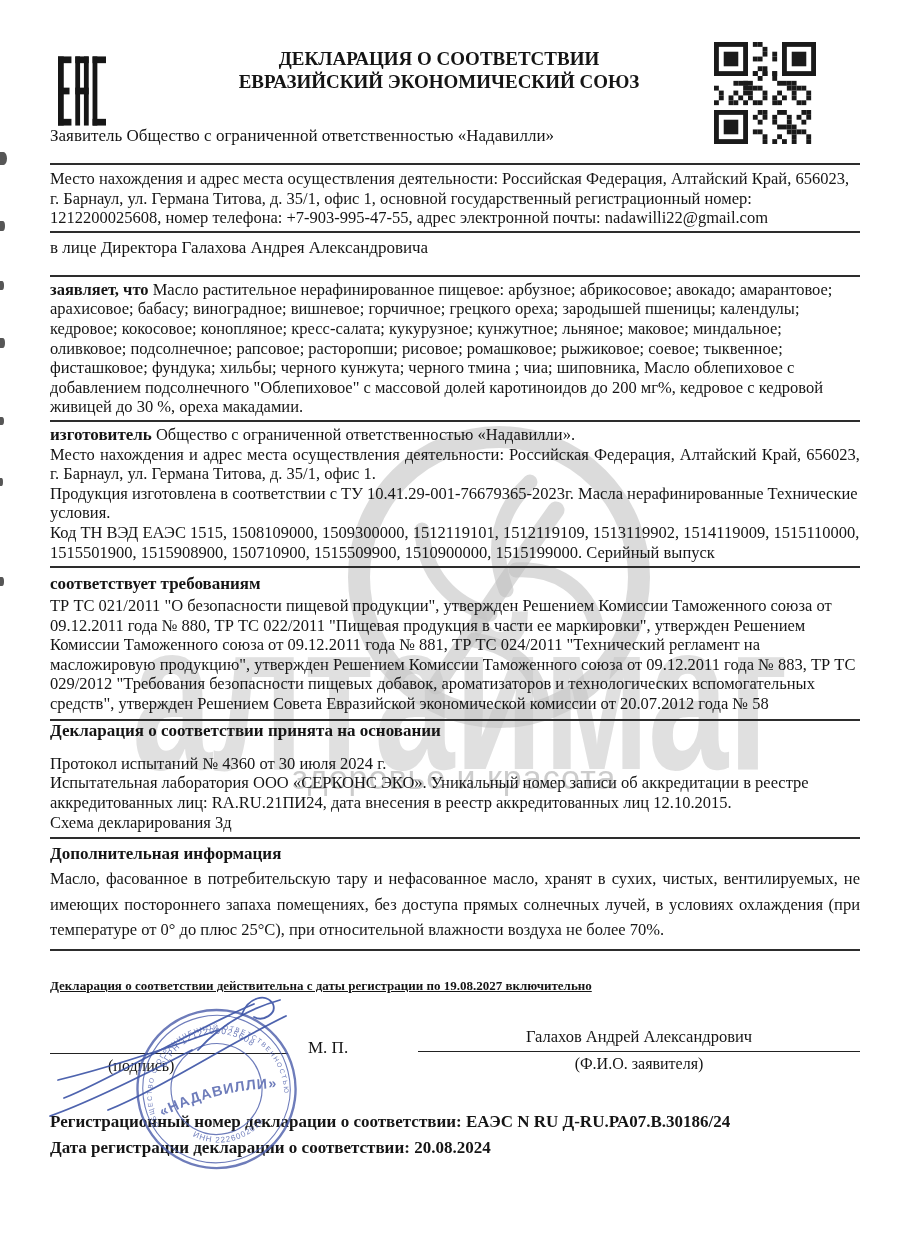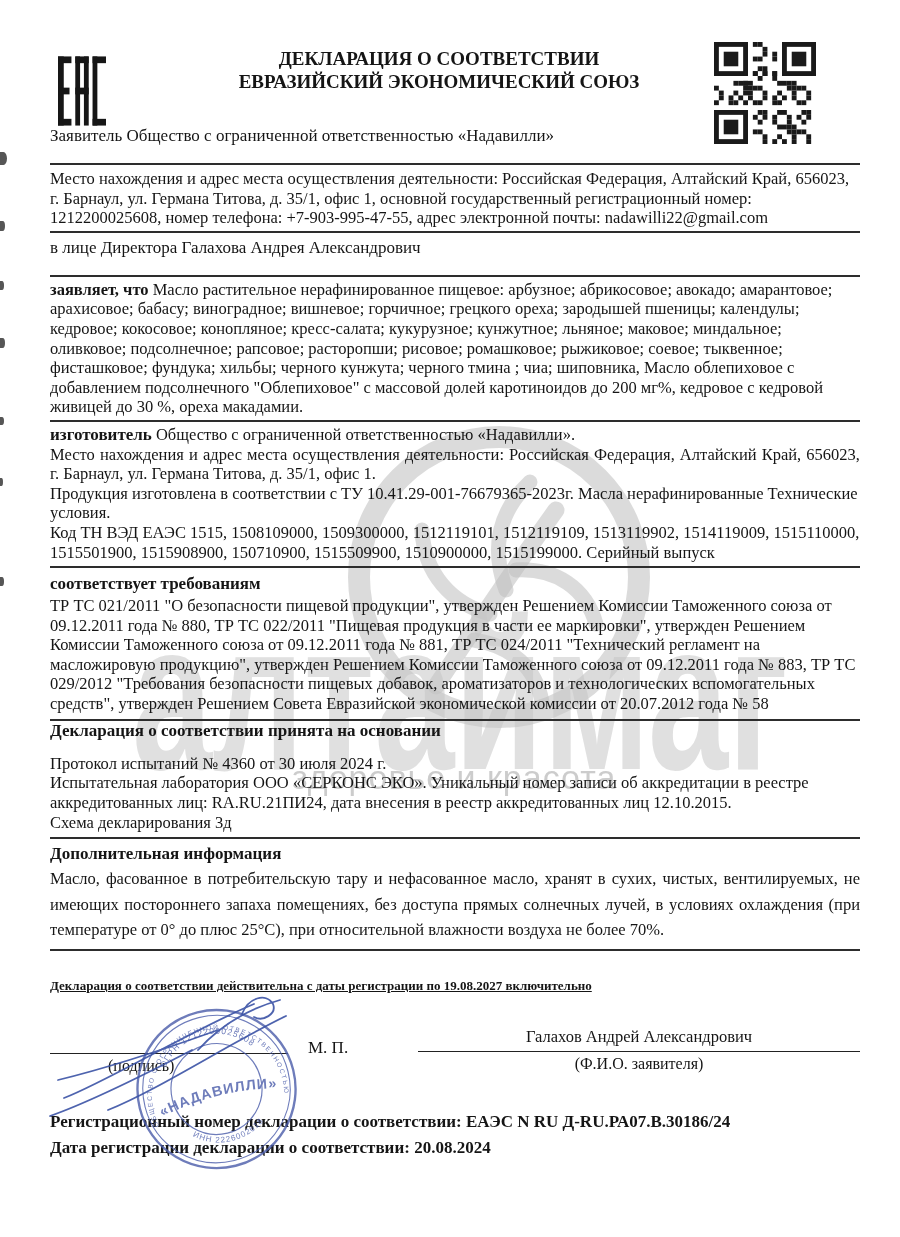--- a/index.html
+++ b/index.html
@@ -231,21 +231,21 @@
     </div>
 
     <p class="row row-applicant"><b>Заявитель</b> <span>Общество с ограниченной ответственностью «Надавилли»</span></p>
 
     <hr class="rule r1">
 
     <p class="p p-addr">Место нахождения и адрес места осуществления деятельности: Российская Федерация, Алтайский Край, 656023, г. Барнаул, ул. Германа Титова, д. 35/1, офис 1, основной государственный регистрационный номер: 1212200025608, номер телефона: +7-903-995-47-55, адрес электронной почты: nadawilli22@gmail.com</p>
 
     <hr class="rule r2">
 
-    <p class="row row-person"><b>в лице</b> <span>Директора Галахова Андрея Александрович</span></p>
+    <p class="row row-person"><b>в лице</b> <span>Директора Галахова Андрея Александровича</span></p>
 
     <hr class="rule r3">
 
     <p class="p p-declares"><b>заявляет, что</b> <span>Масло растительное нерафинированное пищевое: арбузное; абрикосовое; авокадо; амарантовое; арахисовое; бабасу; виноградное; вишневое;  горчичное; грецкого ореха; зародышей пшеницы; календулы; кедровое; кокосовое; конопляное; кресс-салата; кукурузное; кунжутное; льняное; маковое; миндальное; оливковое; подсолнечное; рапсовое; расторопши; рисовое; ромашковое; рыжиковое; соевое; тыквенное; фисташковое; фундука; хильбы; черного кунжута; черного тмина ; чиа; шиповника, Масло облепиховое с добавлением подсолнечного "Облепиховое" с массовой долей каротиноидов до 200 мг%,  кедровое с кедровой живицей до 30 %,  ореха макадамии.</span></p>
 
     <hr class="rule r4">
 
     <div class="manu">
       <p class="p"><b style="font-size:17px;">изготовитель</b> <span>Общество с ограниченной ответственностью «Надавилли».</span></p>
       <p class="p just">Место нахождения и адрес места осуществления деятельности: Российская Федерация, Алтайский Край, 656023, г. Барнаул, ул. Германа Титова, д. 35/1, офис 1.</p>

